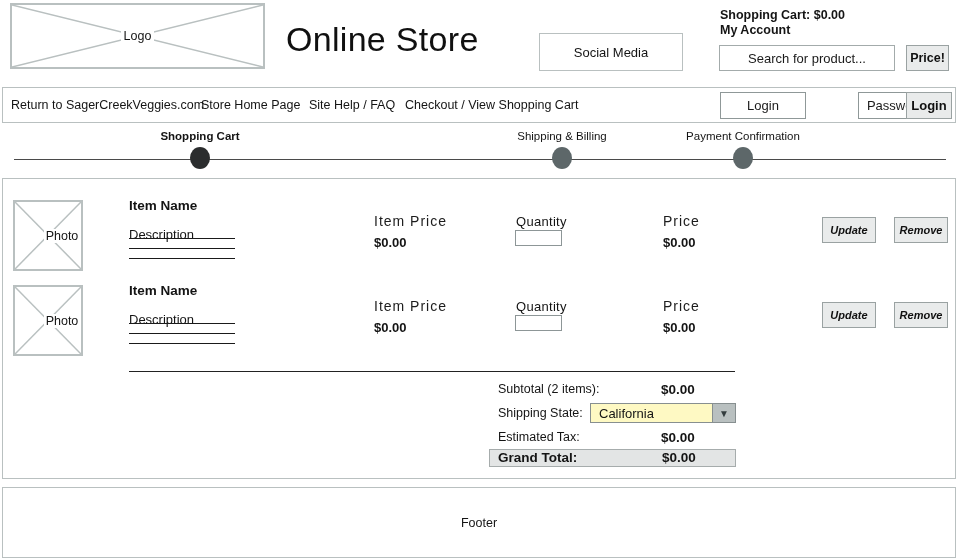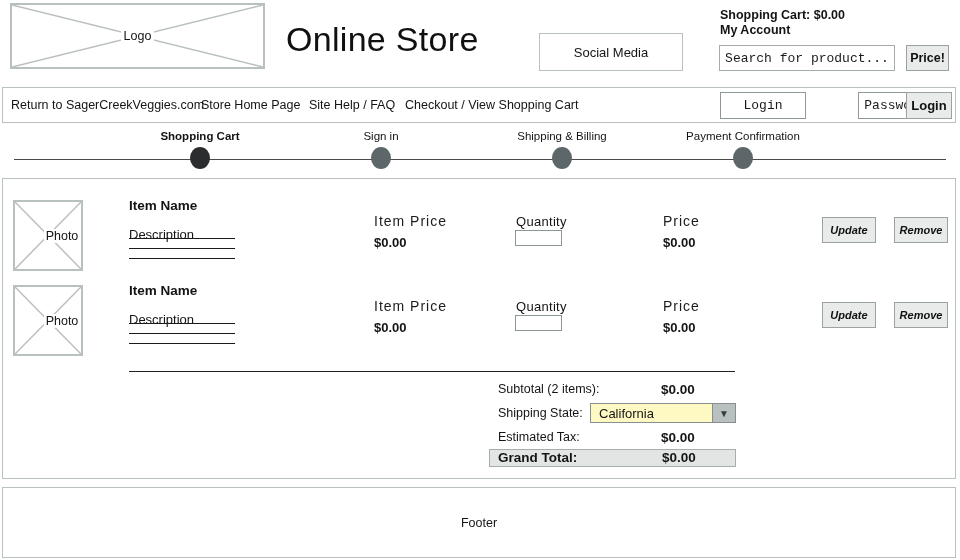--- a/index.html
+++ b/index.html
@@ -15,21 +15,21 @@
   .x-fill { position:absolute; inset:0; width:100%; height:100%; }
   .x-fill line { stroke:var(--frame); stroke-width:1.5; vector-effect:non-scaling-stroke; }
   .logo-label { position:absolute; inset:0; display:flex; align-items:center; justify-content:center;
                 font-size:12.5px; background:transparent; }
   .logo-label span { background:#fff; padding:0 3px; }
   .page-title { position:absolute; left:286px; top:20px; font-size:34px; letter-spacing:.3px; color:#101010; }
   .social-box { position:absolute; left:539px; top:33px; width:144px; height:38px;
                 display:flex; align-items:center; justify-content:center; font-size:13px; }
   .cart-status { position:absolute; left:720px; top:8px; font-size:12.5px; font-weight:700; line-height:15px; }
   .my-account  { position:absolute; left:720px; top:23px; font-size:12.5px; font-weight:700; line-height:15px; }
-  input { font-family:Liberation Mono, monospace; color:#8b5cf6; outline:none; }
+  input { font-family:Liberation Sans, sans-serif; color:#8b5cf6; outline:none; }
   .search-input { position:absolute; left:719px; top:45px; width:176px; height:26px;
                   border:1.5px solid #a3abab; text-align:center; font-size:13px; }
   .search-input::placeholder { color:#1a1a1a; opacity:1; }
   .btn { background:var(--btn-bg,#e9ebeb); border:1.5px solid #9aa2a2; font-family:inherit;
          color:#111; cursor:pointer; }
   .find-btn { position:absolute; left:906px; top:45px; width:43px; height:26px; font-size:12.5px; font-weight:700; }
 
   
   .navbar { position:absolute; left:2px; top:87px; width:954px; height:36px; }
   .nav-link { position:absolute; top:0; height:100%; display:flex; align-items:center;
@@ -125,24 +125,20 @@
     <div class="nav-link l3">Checkout / View Shopping Cart</div>
     <input class="login-input li-user" type="text" placeholder="Login" style="">
     <input class="login-input li-pass" type="text" placeholder="Password" style="">
     <button class="btn login-btn">Login</button>
   </div>
 
   <div class="progress">
     <div class="progress-line"></div>
     <div class="step active s0">
       <div class="lbl">Shopping Cart</div>
-      <div class="dot"></div>
-    </div>
-    <div class="step s1">
-      <div class="lbl">Sign in</div>
       <div class="dot"></div>
     </div>
     <div class="step s2">
       <div class="lbl">Shipping &amp; Billing</div>
       <div class="dot"></div>
     </div>
     <div class="step s3">
       <div class="lbl">Payment Confirmation</div>
       <div class="dot"></div>
     </div>

